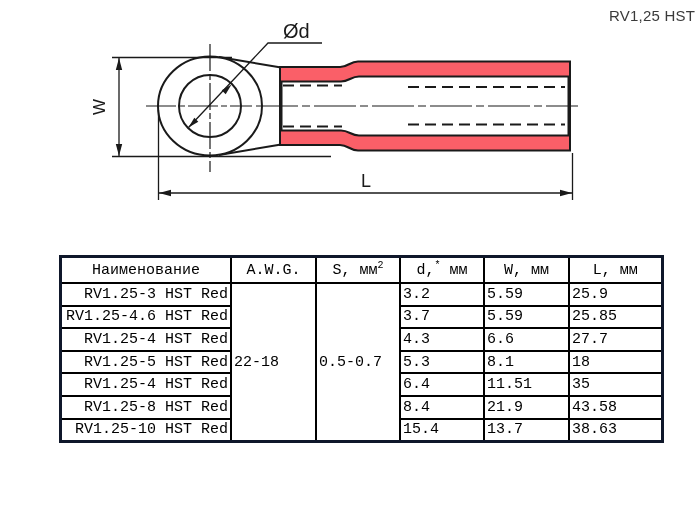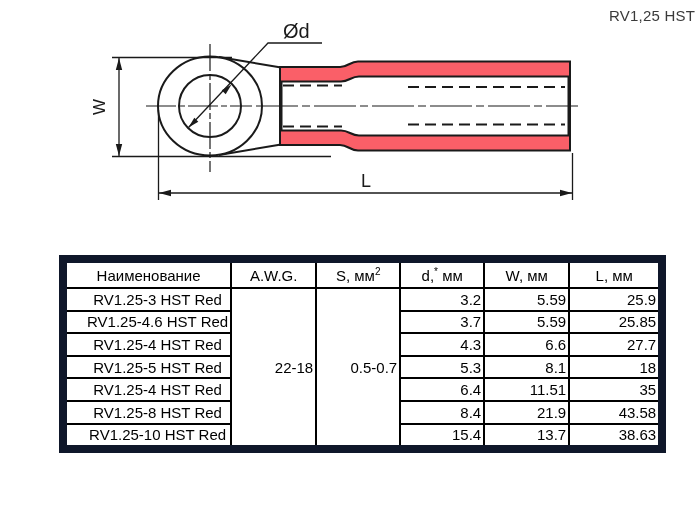--- a/index.html
+++ b/index.html
@@ -14,24 +14,24 @@
   .drawing-svg{position:absolute;left:0;top:0;}
   .spec-table{
     position:absolute;left:59px;top:255px;
     border-collapse:collapse;table-layout:fixed;
     font-size:15px;color:#000;
   }
   .spec-table th,.spec-table td{
     border:2px solid #000;padding:0 2px;background:#fff;
     font-weight:normal;white-space:nowrap;overflow:hidden;
   }
-  .spec-table{border:8px solid #0f172a;}
+  .spec-table{border:3px solid #0f172a;font-family:Liberation Mono, monospace;}
   .spec-table th{height:24px;text-align:center;}
-  .spec-table td{height:20.6px;text-align:right;}
-  .spec-table td.name-cell{text-align:center;padding-left:20px;}
+  .spec-table td{height:20.6px;text-align:left;}
+  .spec-table td.name-cell{text-align:right;padding-left:4px;}
   sup{font-size:10px;line-height:0;}
 </style>
 </head>
 <body>
 
 <div class="canvas">
 
   <span class="corner-label">RV1,25 HST</span>
 
   <svg class="drawing-svg" width="700" height="248" viewBox="0 0 700 248">

